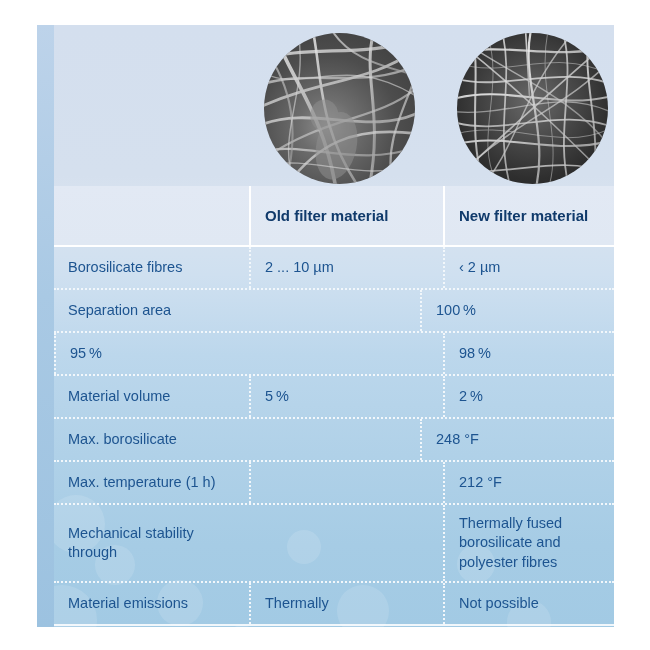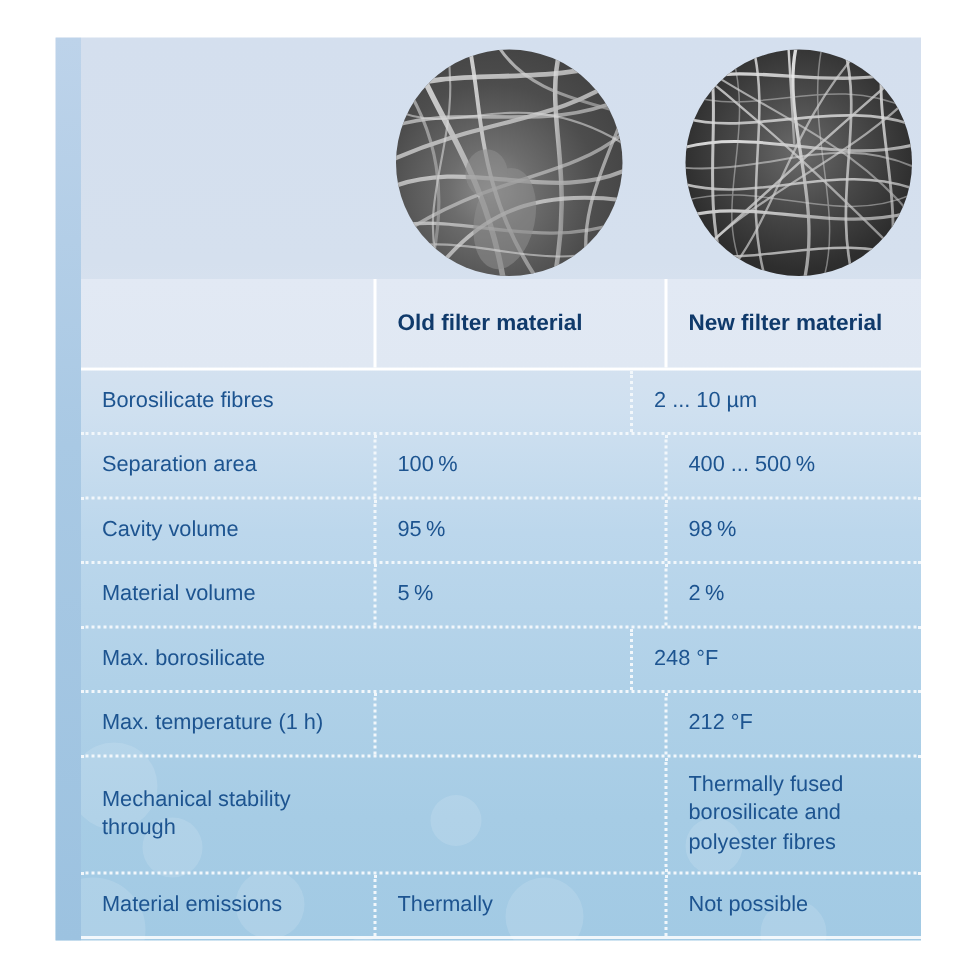--- a/index.html
+++ b/index.html
@@ -190,30 +190,29 @@
 
       <div class="row head">
         <div class="cell c1"></div>
         <div class="cell c2">Old filter material</div>
         <div class="cell c3">New filter material</div>
       </div>
 
       <div class="row data">
         <div class="cell c1">Borosilicate fibres</div>
         <div class="cell c2">2 ... 10 µm</div>
+        <div class="cell c3">‹ 2 µm</div>
       </div>
 
       <div class="row data">
         <div class="cell c1">Separation area</div>
         <div class="cell c2">100 %</div>
-        <div class="cell c3">400 ... 500 %</div>
-      </div>
-
-      <div class="row data">
-        <div class="cell c1">Cavity volume</div>
+      </div>
+
+      <div class="row data">
         <div class="cell c2">95 %</div>
         <div class="cell c3">98 %</div>
       </div>
 
       <div class="row data">
         <div class="cell c1">Material volume</div>
         <div class="cell c2">5 %</div>
         <div class="cell c3">2 %</div>
       </div>
 

